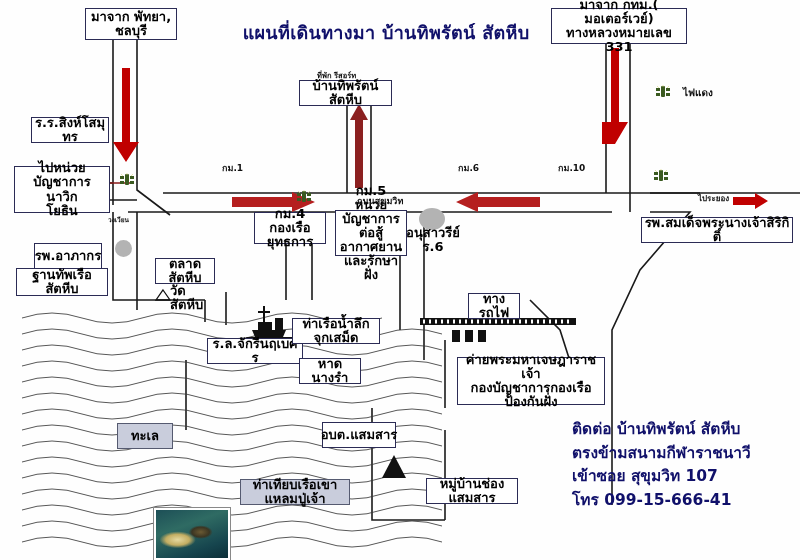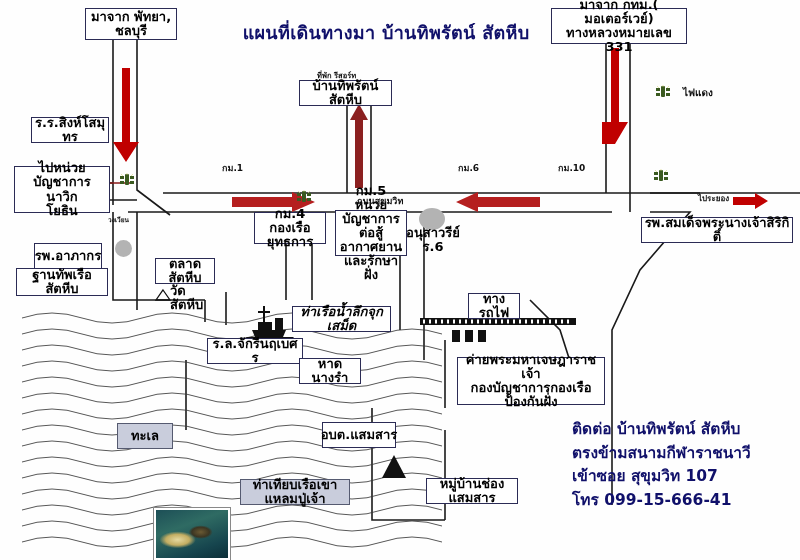--- a/index.html
+++ b/index.html
@@ -269,21 +269,21 @@
 ต่อสู้อากาศยาน
 และรักษาฝั่ง</div>
 
   <div class="lbl noborder" style="left:407px;top:228px;width:52px;height:24px;white-space:pre-line;">อนุสาวรีย์
 ร.6</div>
 
   <div class="lbl" style="left:641px;top:217px;width:152px;height:22px;">รพ.สมเด็จพระนางเจ้าสิริกิติ์</div>
 
   <div class="lbl" style="left:207px;top:338px;width:96px;height:18px;">ร.ล.จักรีนฤเบศร</div>
 
-  <div class="lbl" style="left:292px;top:306px;width:99px;height:17px;font-style:italic;">ท่าเรือน้ำลึกจุกเสม็ด</div>
+  <div class="lbl" style="left:292px;top:318px;width:88px;height:17px;">ท่าเรือน้ำลึกจุกเสม็ด</div>
 
   <div class="lbl" style="left:299px;top:358px;width:62px;height:20px;">หาดนางรำ</div>
 
   <div class="lbl" style="left:468px;top:293px;width:52px;height:26px;white-space:pre-line;">ทาง
 รถไฟ</div>
 
   <div class="lbl" style="left:457px;top:357px;width:148px;height:48px;white-space:pre-line;">ค่ายพระมหาเจษฎาราชเจ้า
 กองบัญชาการกองเรือป้องกันฝั่ง</div>
 
   <div class="lbl shaded" style="left:117px;top:423px;width:56px;height:21px;">ทะเล</div>

